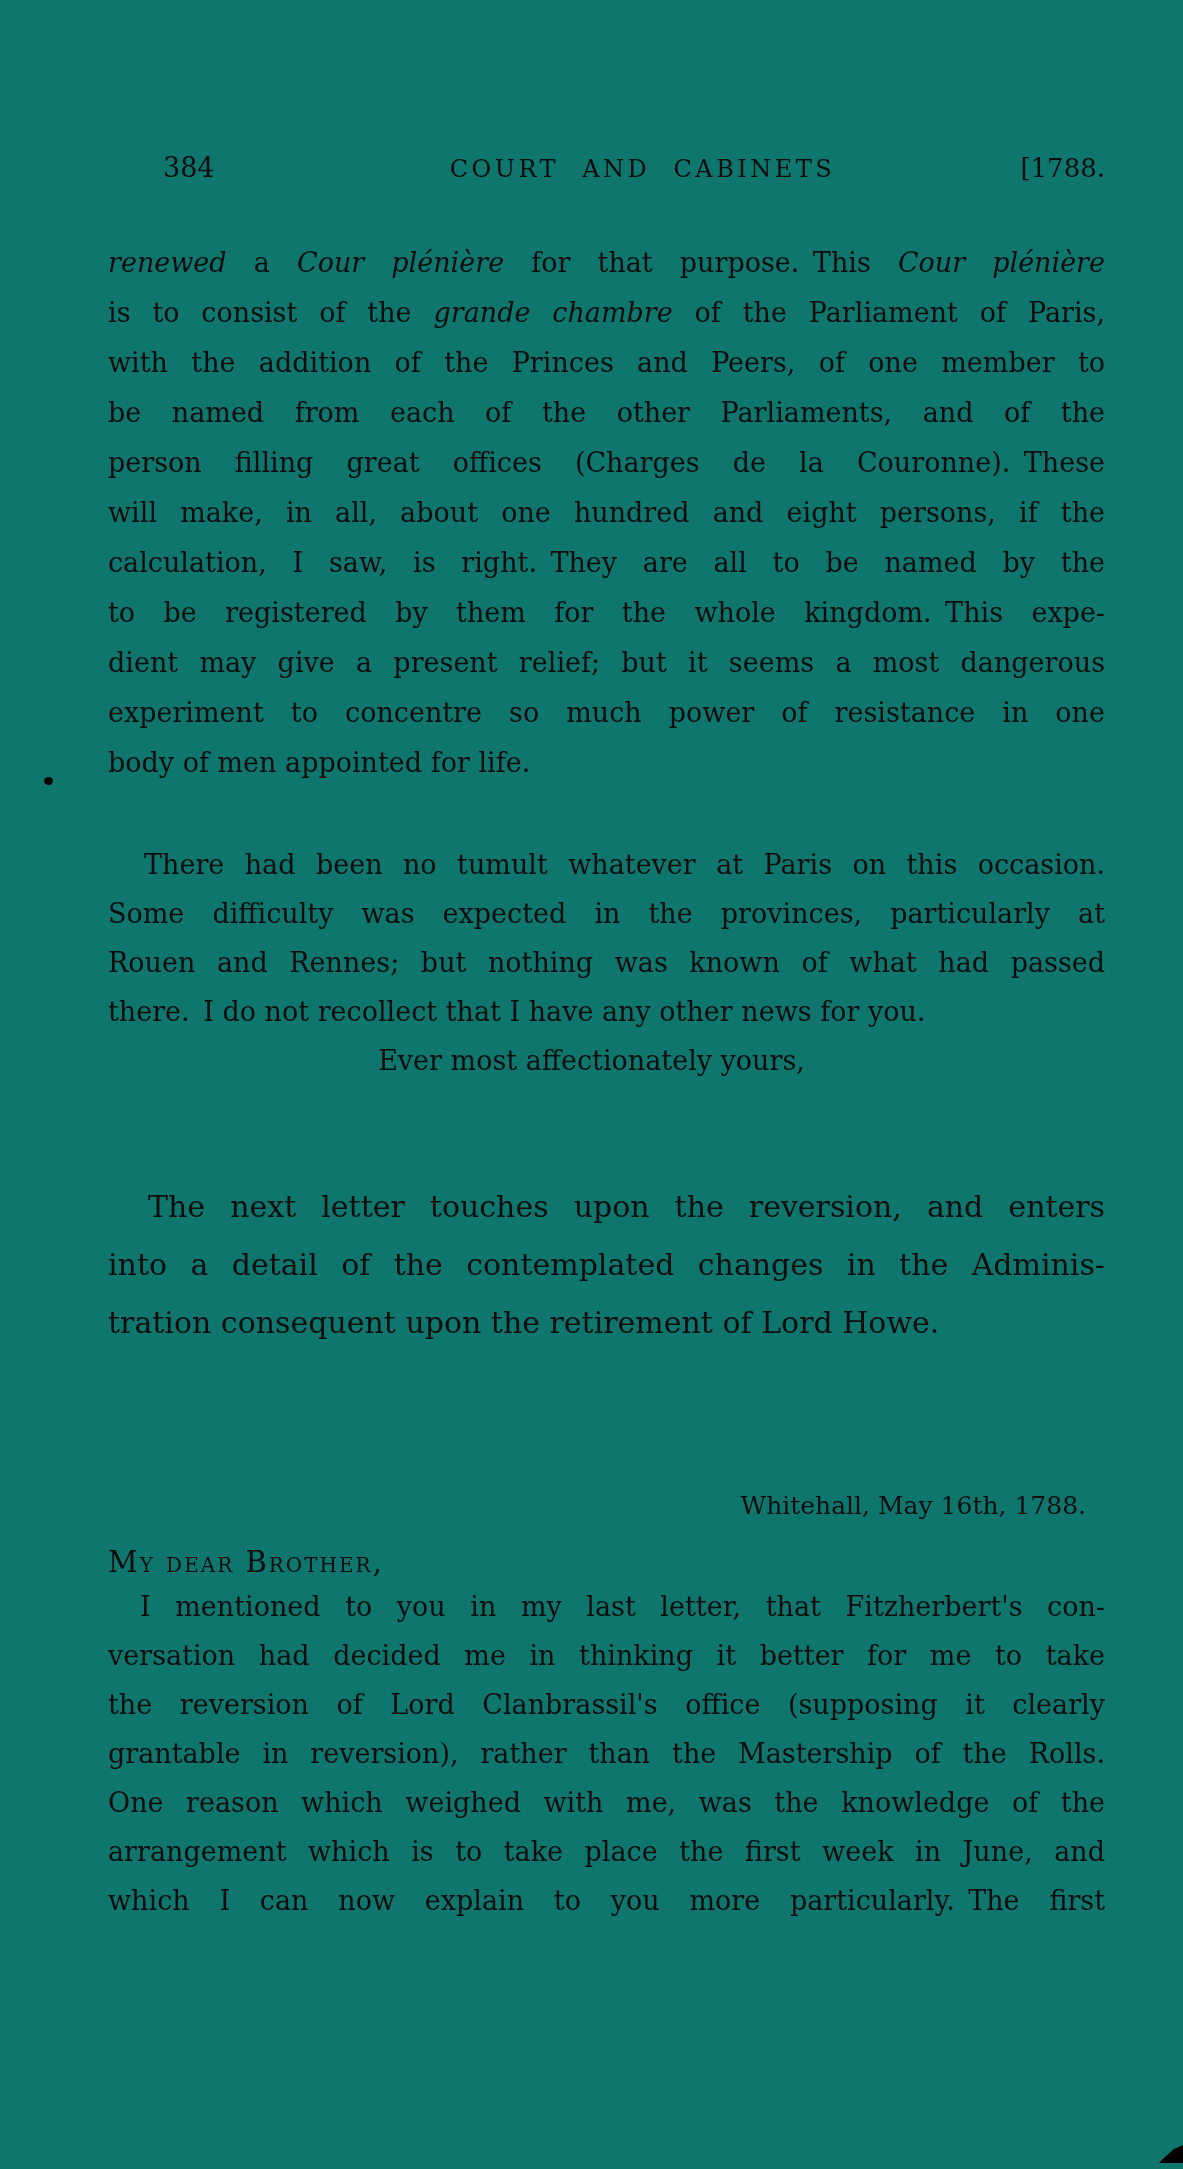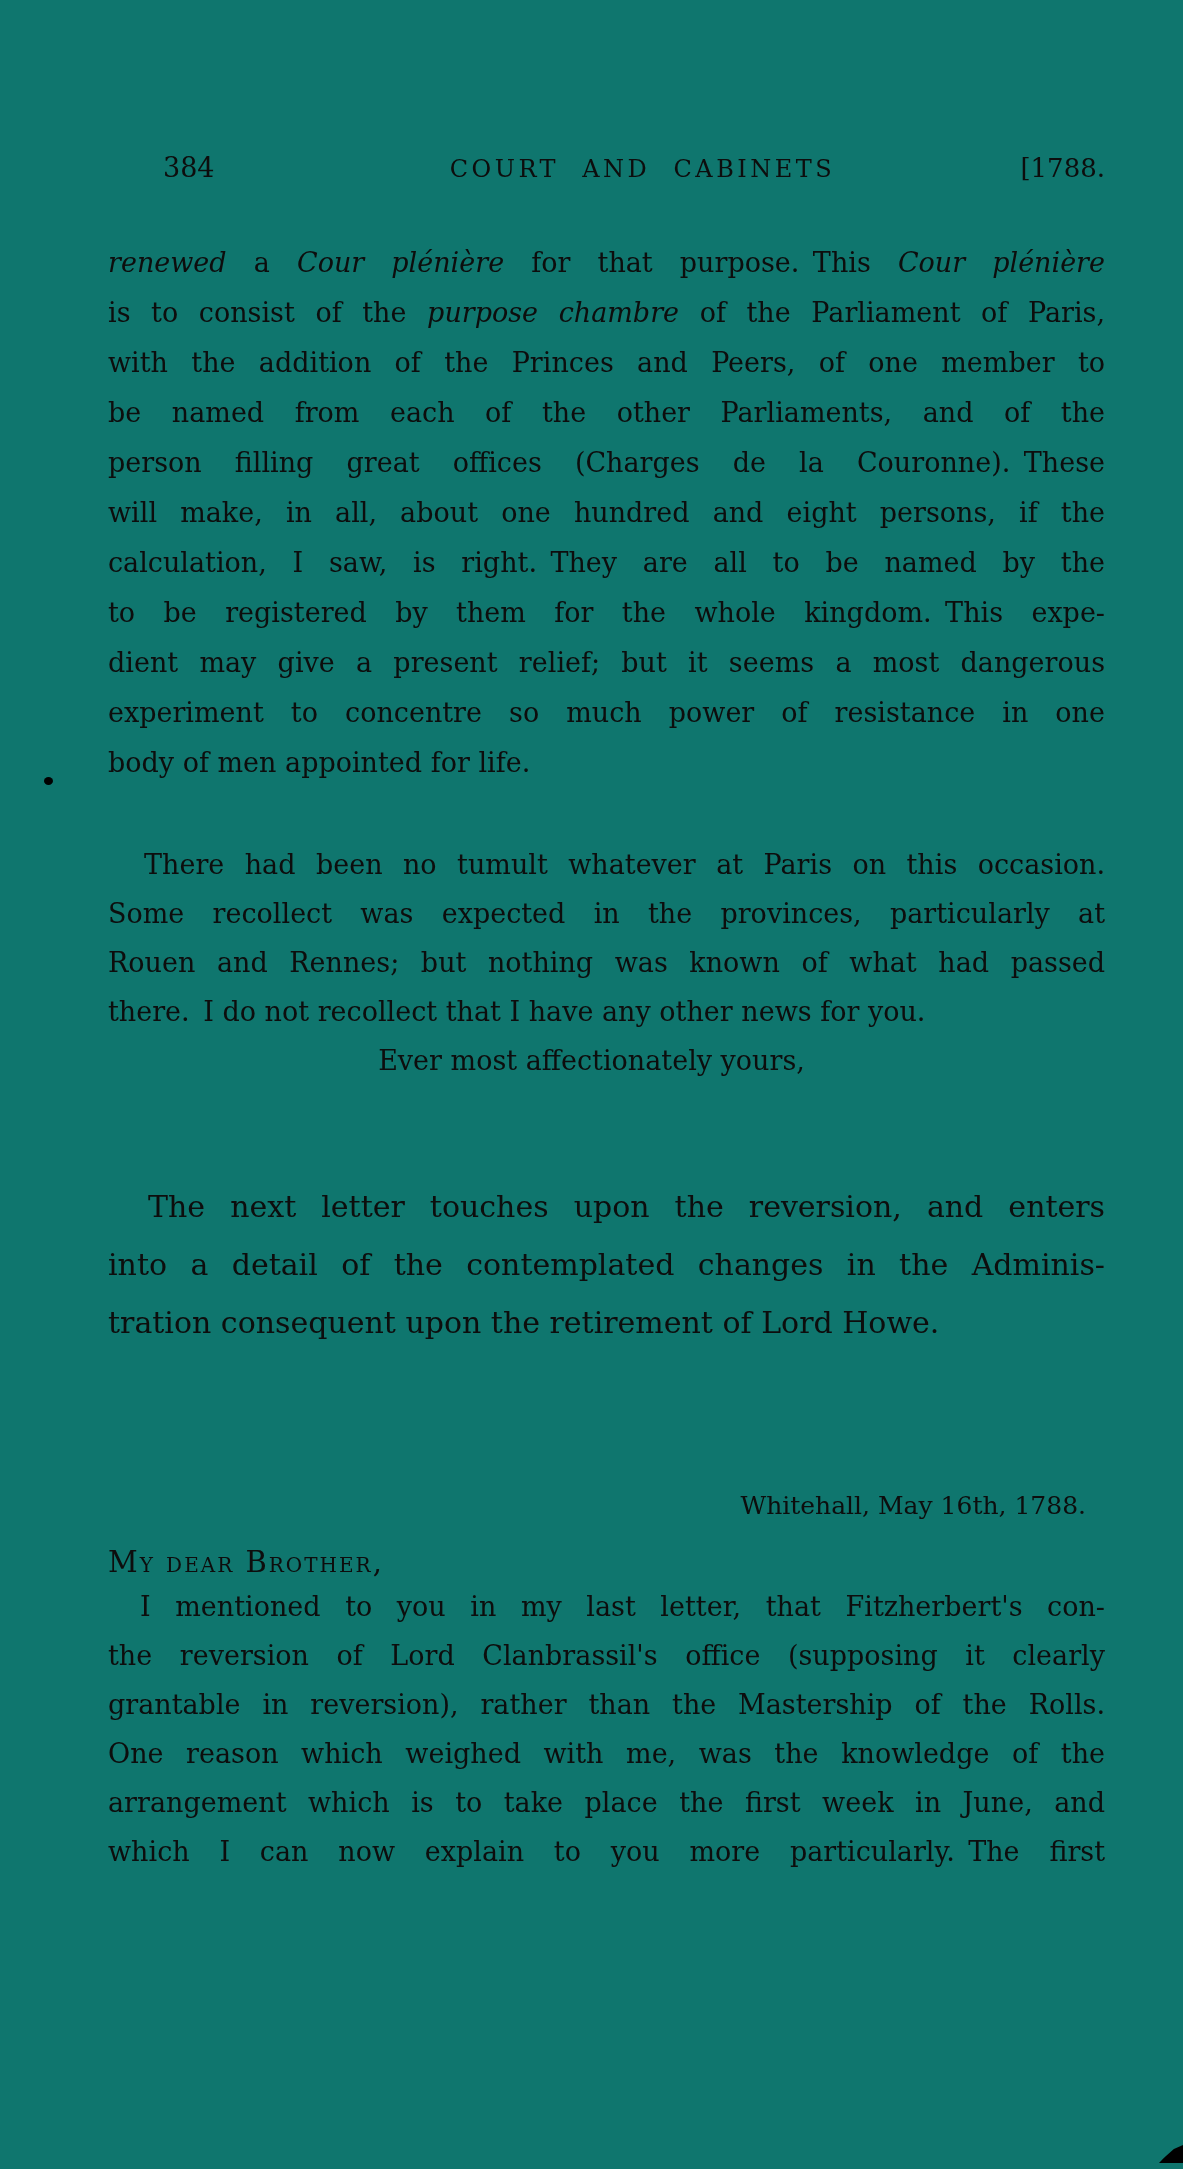--- a/index.html
+++ b/index.html
@@ -41,35 +41,35 @@
 <div class="page">
 
   <div class="block row" style="top:152px">
     <span class="pagenum">384</span>
     <span class="runtitle">COURT AND CABINETS</span>
     <span class="yearmark">[1788.</span>
   </div>
 
   <div class="block" style="top:238px">
     <div class="line just"><i>renewed</i><span> a </span><i>Cour plénière</i><span> for that purpose. This </span><i>Cour plénière</i></div>
-    <div class="line just"><span>is to consist of the </span><i>purpose chambre</i><span> of the Parliament of Paris,</span></div>
+    <div class="line just"><span>is to consist of the </span><i>grande chambre</i><span> of the Parliament of Paris,</span></div>
     <div class="line just">with the addition of the Princes and Peers, of one member to</div>
     <div class="line just">be named from each of the other Parliaments, and of the</div>
     <div class="line just">person filling great offices (Charges de la Couronne). These</div>
     <div class="line just">will make, in all, about one hundred and eight persons, if the</div>
     <div class="line just">calculation, I saw, is right. They are all to be named by the</div>
     <div class="line just">to be registered by them for the whole kingdom. This expe-</div>
     <div class="line just">dient may give a present relief; but it seems a most dangerous</div>
     <div class="line just">experiment to concentre so much power of resistance in one</div>
     <div class="line">body of men appointed for life.</div>
   </div>
 
   <div class="block lh49" style="top:840px">
     <div class="line just indent">There had been no tumult whatever at Paris on this occasion.</div>
-    <div class="line just">Some recollect was expected in the provinces, particularly at</div>
+    <div class="line just">Some difficulty was expected in the provinces, particularly at</div>
     <div class="line just">Rouen and Rennes; but nothing was known of what had passed</div>
     <div class="line">there. I do not recollect that I have any other news for you.</div>
   </div>
 
   <div class="block" style="top:1036px">
     <div class="line center">Ever most affectionately yours,</div>
   </div>
 
   <div class="block interlude" style="top:1178px">
     <div class="line just indent2">The next letter touches upon the reversion, and enters</div>
@@ -81,20 +81,21 @@
   <div class="block" style="top:1486px">
     <div class="line dateline">Whitehall, May 16th, 1788.</div>
   </div>
 
   <div class="block" style="top:1540px">
     <div class="line salutation">My dear Brother,</div>
   </div>
 
   <div class="block lh49" style="top:1582px">
     <div class="line just indent3">I mentioned to you in my last letter, that Fitzherbert's con-</div>
+    <div class="line just">versation had decided me in thinking it better for me to take</div>
     <div class="line just">the reversion of Lord Clanbrassil's office (supposing it clearly</div>
     <div class="line just">grantable in reversion), rather than the Mastership of the Rolls.</div>
     <div class="line just">One reason which weighed with me, was the knowledge of the</div>
     <div class="line just">arrangement which is to take place the first week in June, and</div>
     <div class="line just">which I can now explain to you more particularly. The first</div>
   </div>
 
   <div class="ink-dot"></div>
   <div class="corner-mark"></div>
 

